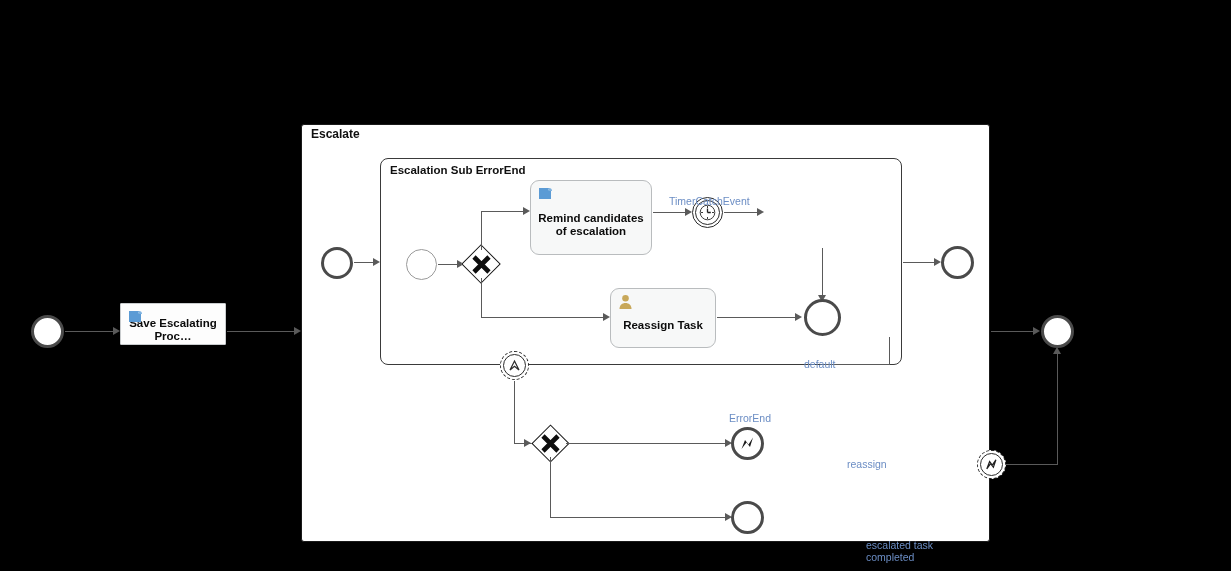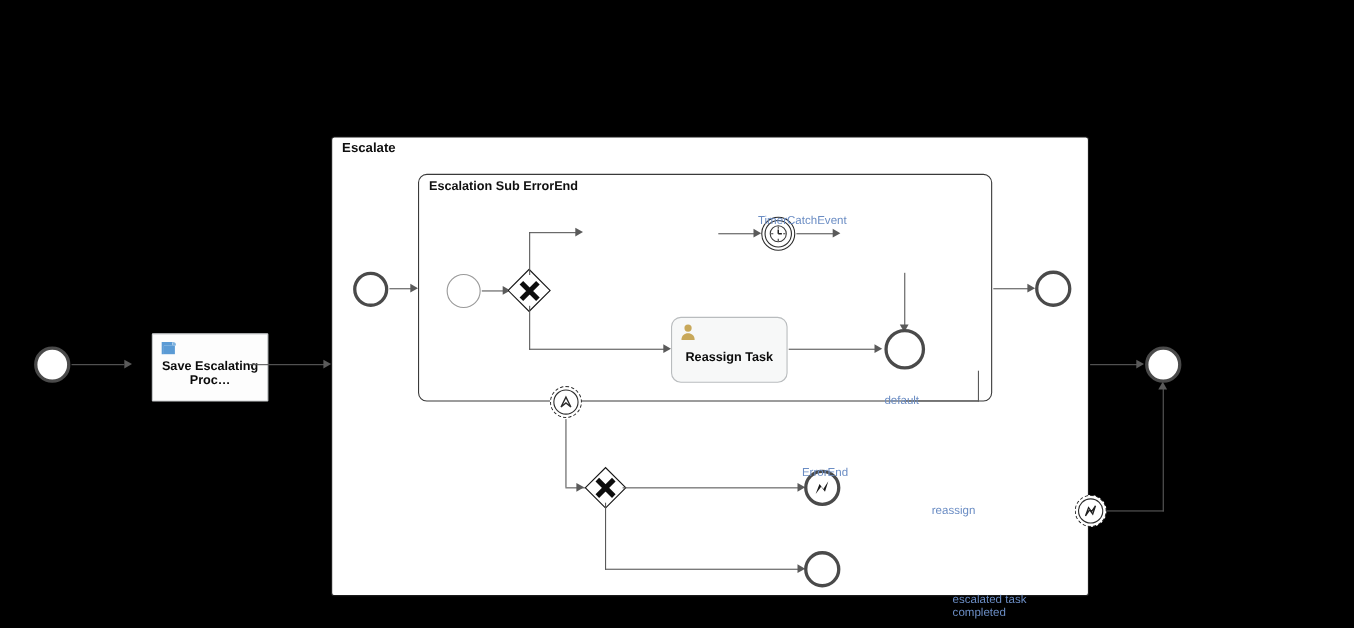--- a/index.html
+++ b/index.html
@@ -134,21 +134,21 @@
   <div class="pool-title" style="left:311px;top:127px;">Escalate</div>
 
   <div class="subproc" style="left:380px;top:158px;width:522px;height:207px;"></div>
   <div class="subproc-title" style="left:390px;top:164px;">Escalation Sub ErrorEnd</div>
 
   <div class="ev start-thick" style="left:31px;top:315px;width:33px;height:33px;"></div>
 
   <div class="ln h" style="left:65px;top:331px;width:48px;"></div>
   <div class="arrow r" style="left:113px;top:327px;"></div>
 
-  <div class="task sq" style="left:138px;top:303px;width:106px;height:62px;text-align:center;">
+  <div class="task sq" style="left:120px;top:303px;width:106px;height:42px;text-align:center;">
     <span class="task-icon">
       <svg width="17" height="16" viewBox="0 0 17 16">
         <path d="M2 2 h10 a3 3 0 0 0 0 3 h-8 v8 h-2 z" fill="#5b9bd5"></path>
         <path d="M4 5 h10 v8 h-10 z" fill="#5b9bd5"></path>
         <path d="M12 2 a3 3 0 0 1 3 3 h-3 z" fill="#7fb3e0"></path>
       </svg>
     </span>
     <span class="task-label" style="white-space:pre-line;padding-top:8px;">Save Escalating
 Proc…</span>
   </div>
@@ -174,34 +174,45 @@
   </div>
 
   <div class="ln v" style="left:481px;top:211px;height:39px;"></div>
   <div class="ln h" style="left:481px;top:211px;width:43px;"></div>
   <div class="arrow r" style="left:523px;top:207px;"></div>
 
   <div class="ln v" style="left:481px;top:278px;height:40px;"></div>
   <div class="ln h" style="left:481px;top:317px;width:123px;"></div>
   <div class="arrow r" style="left:603px;top:313px;"></div>
 
+  <div class="task" style="left:530px;top:180px;width:122px;height:75px;">
+    <span class="task-icon">
+      <svg width="17" height="16" viewBox="0 0 17 16">
+        <path d="M2 2 h10 a3 3 0 0 0 0 3 h-8 v8 h-2 z" fill="#5b9bd5"></path>
+        <path d="M4 5 h10 v8 h-10 z" fill="#5b9bd5"></path>
+        <path d="M12 2 a3 3 0 0 1 3 3 h-3 z" fill="#7fb3e0"></path>
+      </svg>
+    </span>
+    <span class="task-label" style="white-space:pre-line;padding-top:10px;">Remind candidates
+of escalation</span>
+  </div>
 
   <div class="ln h" style="left:653px;top:212px;width:33px;"></div>
   <div class="arrow r" style="left:685px;top:208px;"></div>
 
   <div class="timer-outer" style="left:692px;top:197px;width:31px;height:31px;"></div>
   <div class="timer-inner" style="left:695px;top:200px;width:25px;height:25px;"></div>
   <div style="position:absolute;left:699px;top:204px;">
     <svg width="17" height="17" viewBox="0 0 17 17">
       <circle cx="8.5" cy="8.5" r="7.3" fill="none" stroke="#3a3a3a" stroke-width="1"></circle>
       <path d="M8.5 2 v2 M8.5 13 v2 M2 8.5 h2 M13 8.5 h2" stroke="#3a3a3a" stroke-width="1"></path>
       <path d="M8.5 8.5 L8.5 4.6 M8.5 8.5 L11.8 8.5" stroke="#1f1f1f" stroke-width="1.3"></path>
     </svg>
   </div>
-  <div class="flab" style="left:689px;top:195px;">TimerCatchEvent</div>
+  <div class="flab" style="left:669px;top:195px;">TimerCatchEvent</div>
 
   <div class="ln h" style="left:724px;top:212px;width:34px;"></div>
   <div class="arrow r" style="left:757px;top:208px;"></div>
 
 
   <div class="ln v" style="left:822px;top:248px;height:48px;"></div>
   <div class="arrow d" style="left:818px;top:295px;"></div>
 
   <div class="task" style="left:610px;top:288px;width:106px;height:60px;">
     <span class="task-icon">
@@ -248,21 +259,21 @@
 
   <div class="ln h" style="left:566px;top:443px;width:160px;"></div>
   <div class="arrow r" style="left:725px;top:439px;"></div>
 
   <div class="ev end-thick" style="left:731px;top:427px;width:33px;height:33px;"></div>
   <div style="position:absolute;left:738px;top:434px;">
     <svg width="19" height="19" viewBox="0 0 19 19">
       <path d="M3.5 15 L7 6 L10.5 10.5 L15 3.5 L12 13 L8.5 8.5 Z" fill="#1a1a1a"></path>
     </svg>
   </div>
-  <div class="flab" style="left:729px;top:424px;">ErrorEnd</div>
+  <div class="flab" style="left:729px;top:412px;">ErrorEnd</div>
 
   <div class="ln v" style="left:550px;top:457px;height:61px;"></div>
   <div class="ln h" style="left:550px;top:517px;width:176px;"></div>
   <div class="arrow r" style="left:725px;top:513px;"></div>
 
   <div class="ev end-thick" style="left:731px;top:501px;width:33px;height:33px;"></div>
 
   <div class="flab" style="left:847px;top:458px;">reassign</div>
   <div class="flab wrap" style="left:866px;top:527px;width:72px;">escalated task completed</div>
 

